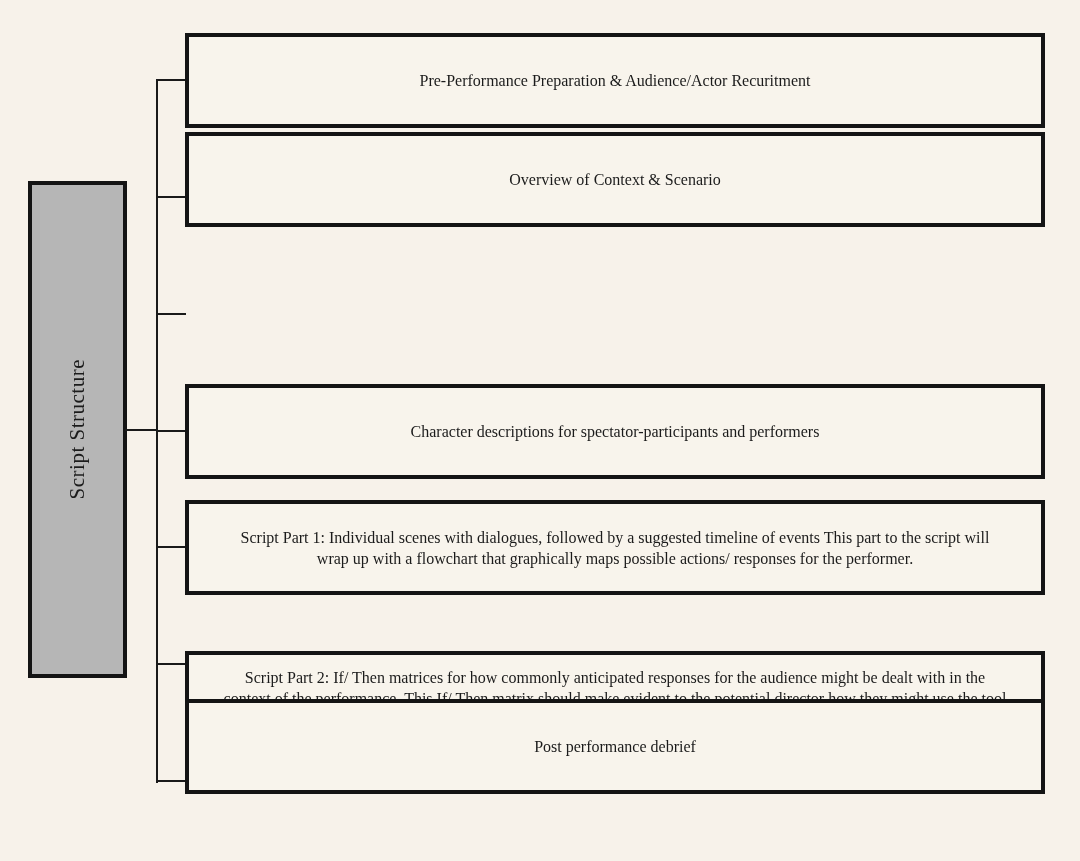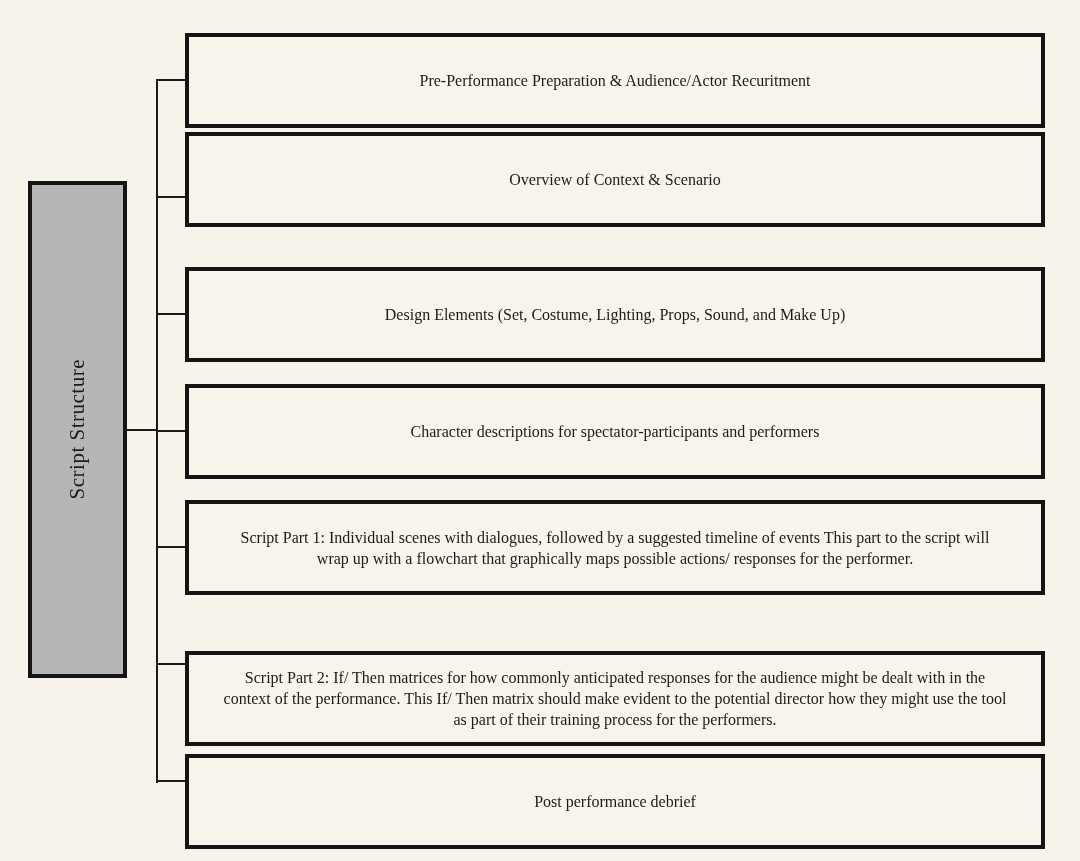--- a/index.html
+++ b/index.html
@@ -29,21 +29,21 @@
     text-align:center;
     font-size:16px;line-height:21px;
     padding:12px 34px;
   }
   .n1{top:33px;}
   .n2{top:132px;}
   .n3{top:267px;}
   .n4{top:384px;}
   .n5{top:500px;}
   .n6{top:651px;align-items:flex-end;}
-  .n7{top:754px;}
+  .n7{top:699px;}
 
   
   .root{
     position:absolute;
     left:28px;top:181px;width:99px;height:497px;
     background:var(--root-fill);
     border:4px solid var(--border);
     display:flex;align-items:center;justify-content:center;
   }
   .root-label{
@@ -85,23 +85,20 @@
   <div class="line stub s5"></div>
   <div class="line stub s6"></div>
   <div class="line stub s7"></div>
 
   <div class="node n1">
     <span>Pre-Performance Preparation &amp; Audience/Actor Recuritment</span>
   </div>
   <div class="node n2">
     <span>Overview of Context &amp; Scenario</span>
   </div>
-  <div class="node n3">
-    <span>Design Elements (Set, Costume, Lighting, Props, Sound, and Make Up)</span>
-  </div>
   <div class="node n4">
     <span>Character descriptions for spectator-participants and performers</span>
   </div>
   <div class="node n5">
     <span>Script Part 1: Individual scenes with dialogues, followed by a suggested timeline of events This part to the script will wrap up with a flowchart that graphically maps possible actions/ responses for the performer.</span>
   </div>
   <div class="node n6">
     <span>Script Part 2: If/ Then matrices for how commonly anticipated responses for the audience might be dealt with in the context of the performance. This If/ Then matrix should make evident to the potential director how they might use the tool as part of their training process for the performers.</span>
   </div>
   <div class="node n7">

